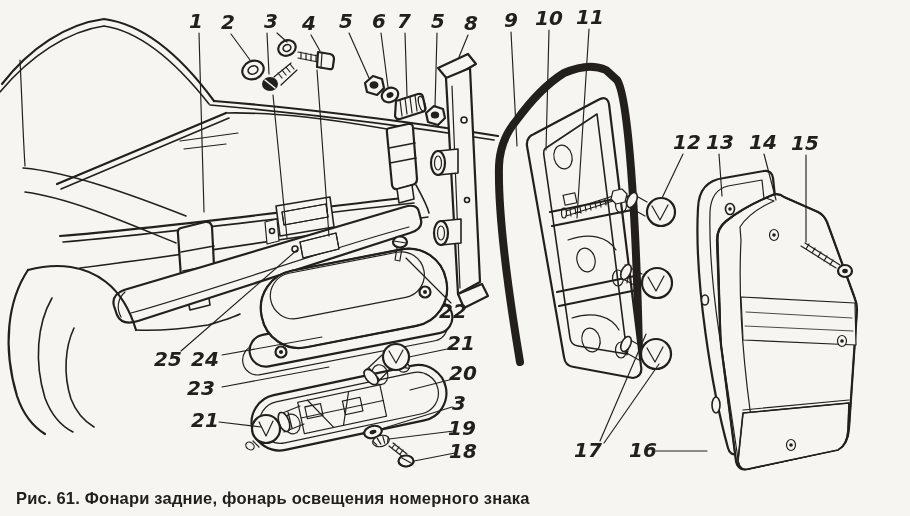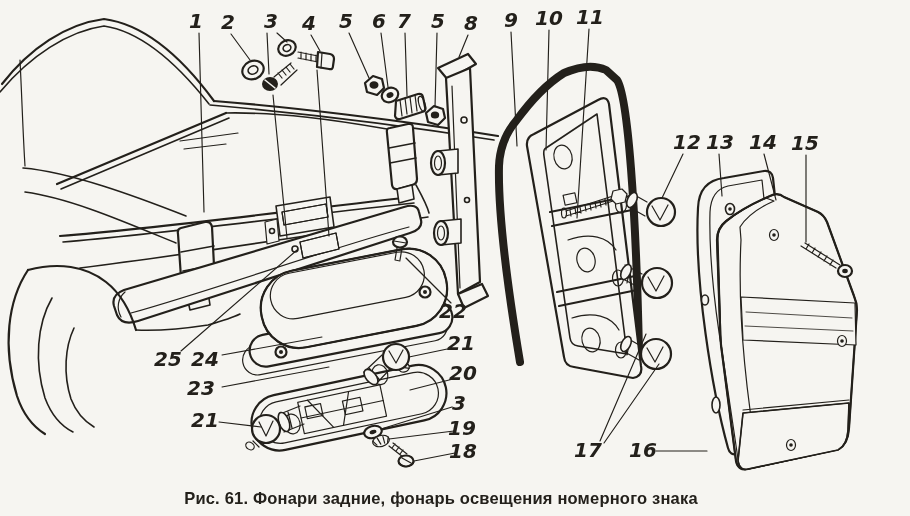--- a/index.html
+++ b/index.html
@@ -16,21 +16,21 @@
   #art .s8{ stroke-width:8; }
   #art .fp{ fill:var(--paper); }
   #art .fd{ fill:var(--ink); stroke:none; }
   #art .hair{ stroke-width:0.8; }
   #art .callout-line{ stroke-width:1.15; }
   #art text.callout-num{
     font-family:"DejaVu Sans",sans-serif; font-style:italic; font-weight:bold;
     font-size:20px; fill:var(--ink); stroke:none; text-anchor:middle;
   }
   .caption{
-    position:absolute; left:1px; top:489px; width:880px; text-align:center;
+    position:absolute; left:16px; top:489px; width:880px; 
     font-family:"Liberation Sans",sans-serif; font-weight:bold; font-size:16.5px;
     color:var(--ink); letter-spacing:0.2px;
   }
 </style>
 </head>
 <body>
 
 <div class="stage">
 
 <svg id="art" width="910" height="516" viewBox="0 0 910 516">

